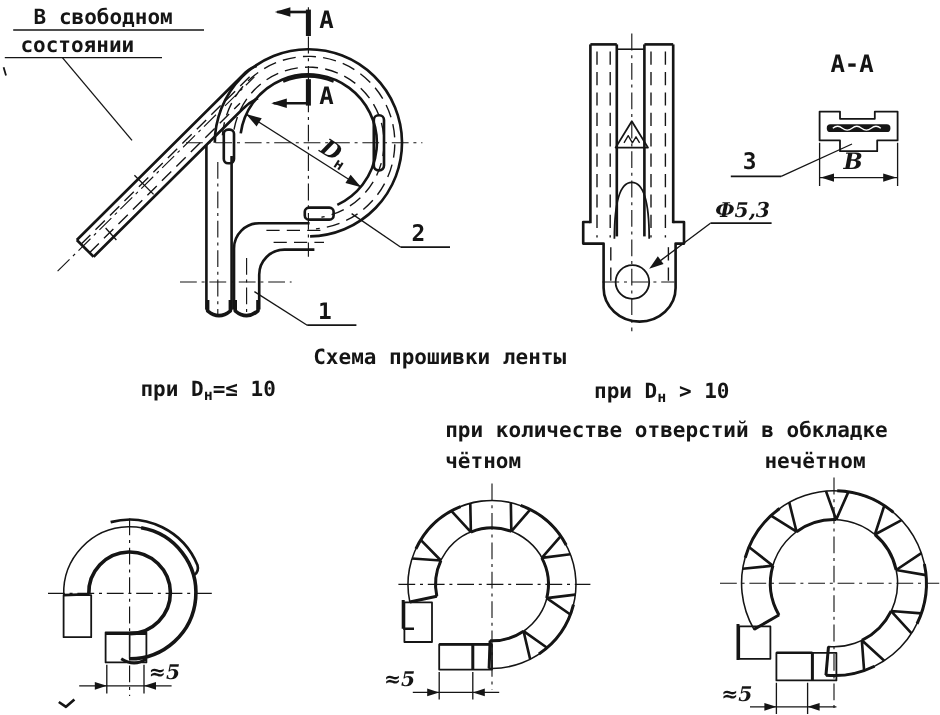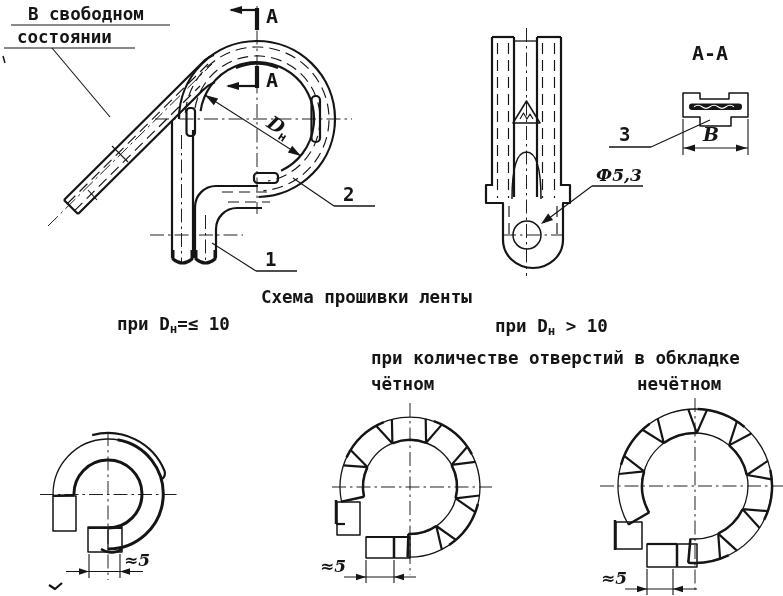--- a/index.html
+++ b/index.html
@@ -1,16 +1,16 @@
 <!DOCTYPE html>
 <html><head>
 <meta charset="utf-8">
 <style>
   html,body{margin:0;padding:0;background:#ffffff;}
-  .page{position:relative;width:783px;height:596px;background:#ffffff;overflow:hidden;}
+  .page{position:relative;width:783px;height:596px;background:#ffffff;overflow:hidden;border-radius:13px;}
   svg{display:block}
   svg *{stroke-linejoin:round;}
   .geo{stroke:#151515;fill:none;stroke-width:1.5;}
   .s1{stroke-width:1.1;}
   .s12{stroke-width:1.3;}
   .s2{stroke-width:2.2;}
   .s25{stroke-width:2.5;}
   .s3{stroke-width:3;}
   .s4{stroke-width:4.2;}
   .dash{stroke-dasharray:11 6;stroke-width:1.15;}

